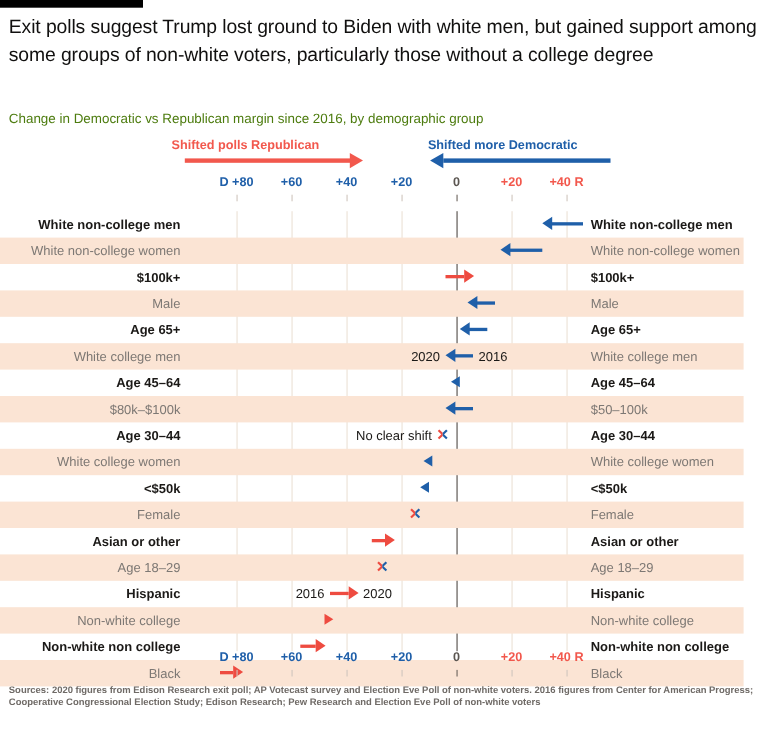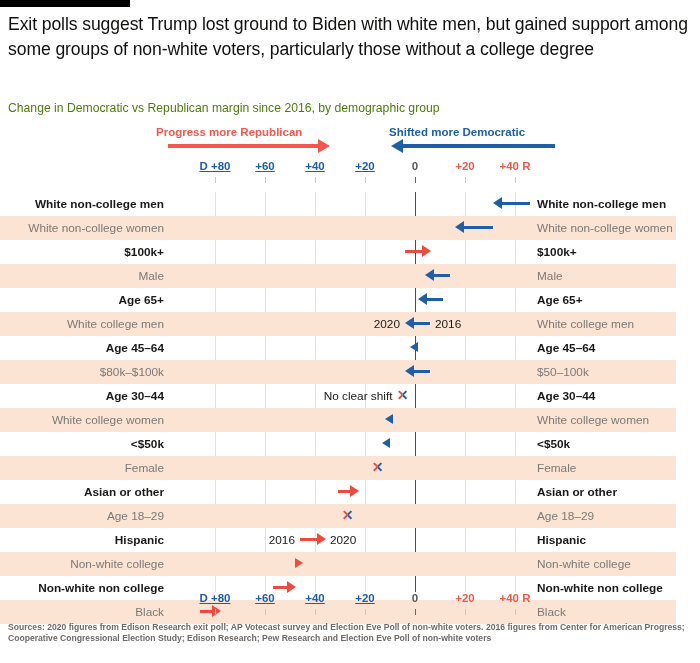--- a/index.html
+++ b/index.html
@@ -39,21 +39,21 @@
   .leg-head.dem{left:391px;border-top:7px solid transparent;border-bottom:7px solid transparent;border-right:12px solid #1f5fa9;}
 
   
   .axis{position:absolute;left:0;width:700px;height:22px;}
   #axis-top{top:160px;}
   #axis-bottom{top:592px;}
   .tick-label{
     position:absolute;top:0;font-size:11.5px;font-weight:bold;
     transform:translateX(-50%);white-space:nowrap;
   }
-  .tick-label.dem{color:#1f5fa9;text-decoration:underline;}
+  .tick-label.dem{color:#1f5fa9;}
   .tick-label.rep{color:#f2584d;}
   .tick-label.zero{color:#5b5651;}
   .tick-mark{position:absolute;top:17px;width:1px;height:6px;background:#cfc6bd;}
   .tick-mark.zero{background:#6b625b;}
 
   
   #plot{position:absolute;left:0;top:192px;width:700px;height:400px;}
   .row{position:absolute;left:0;width:676px;height:24px;}
   .row.alt{background:#fbe4d4;}
   .row-label{
@@ -97,21 +97,21 @@
 </style>
 </head>
 <body>
 
 <div id="brandbar"></div>
 
 <div id="title">Exit polls suggest Trump lost ground to Biden with white men, but gained support among some groups of non-white voters, particularly those without a college degree</div>
 <div id="subtitle">Change in Democratic vs Republican margin since 2016, by demographic group</div>
 
 <div id="legend">
-  <div class="leg-label leg-rep">Progress more Republican</div>
+  <div class="leg-label leg-rep">Shifted polls Republican</div>
   <div class="leg-arrow rep"></div>
   <div class="leg-head rep"></div>
   <div class="leg-label leg-dem">Shifted more Democratic</div>
   <div class="leg-arrow dem"></div>
   <div class="leg-head dem"></div>
 </div>
 
 <div class="axis" id="axis-top">
     <div class="tick-label dem" style="left: 215px;">D +80</div>
     <div class="tick-mark" style="left: 215px;"></div>

